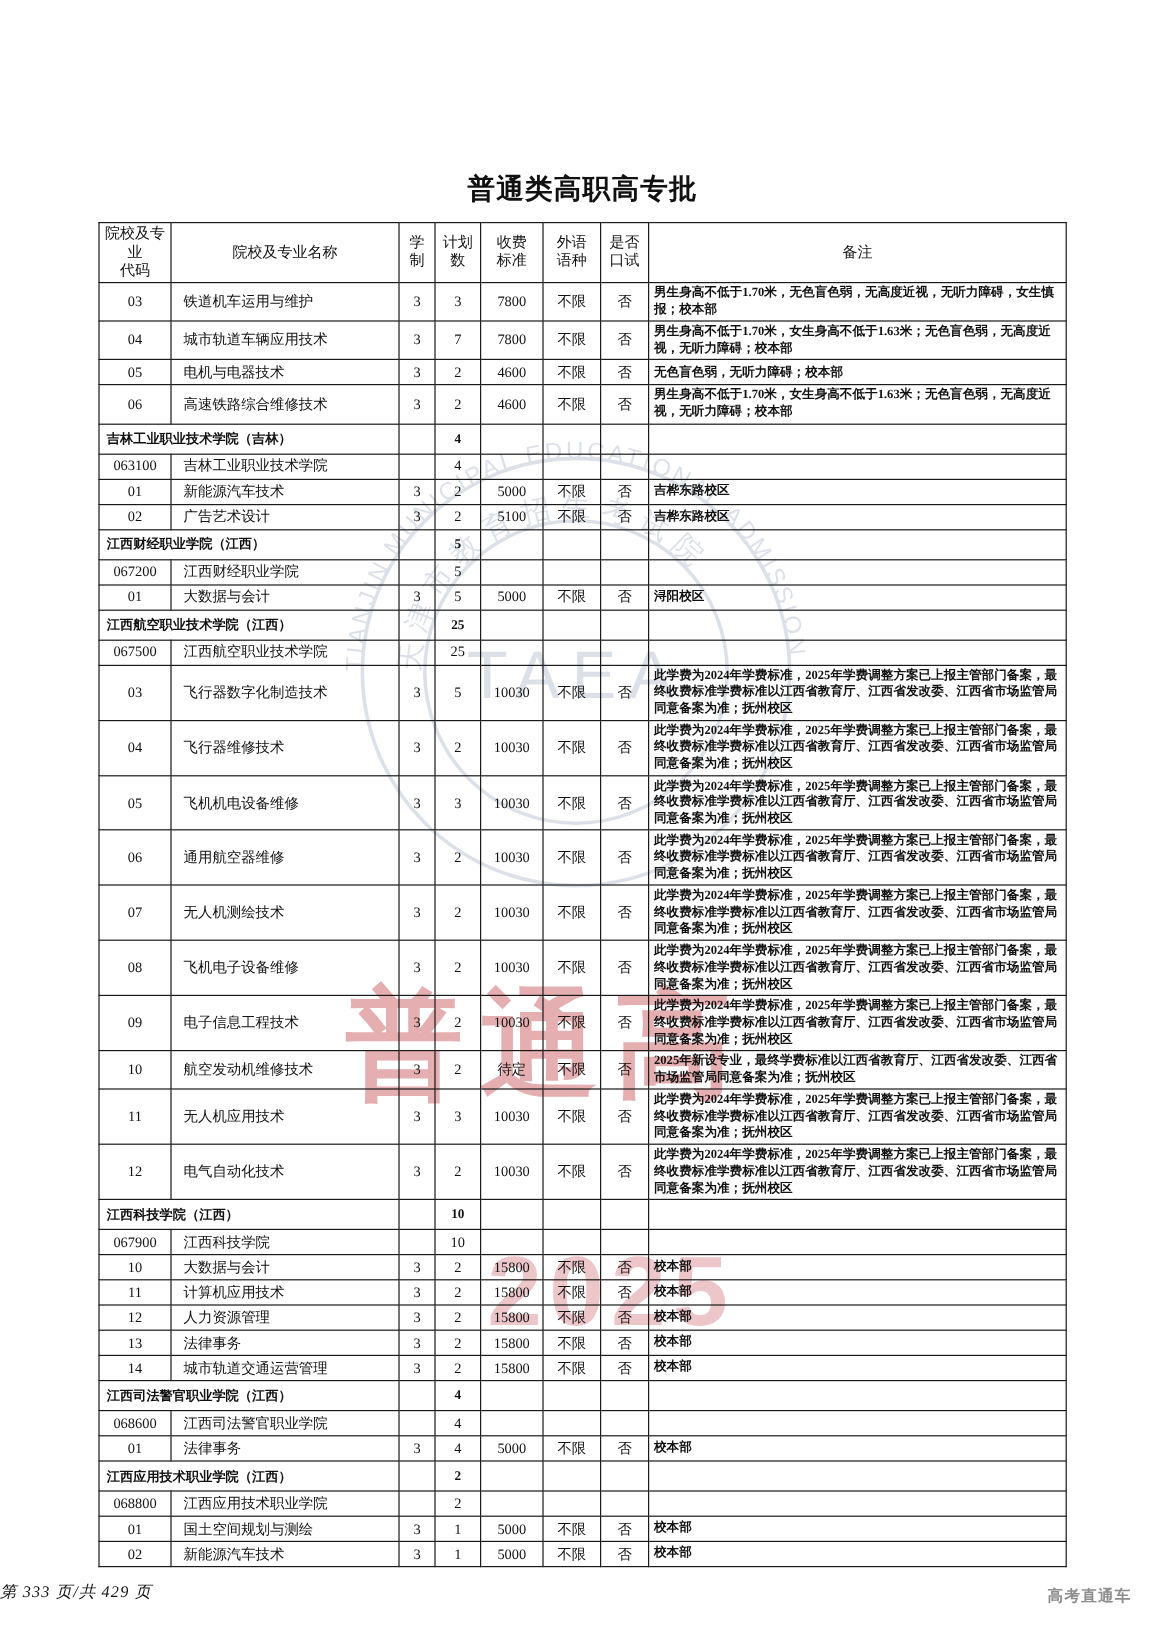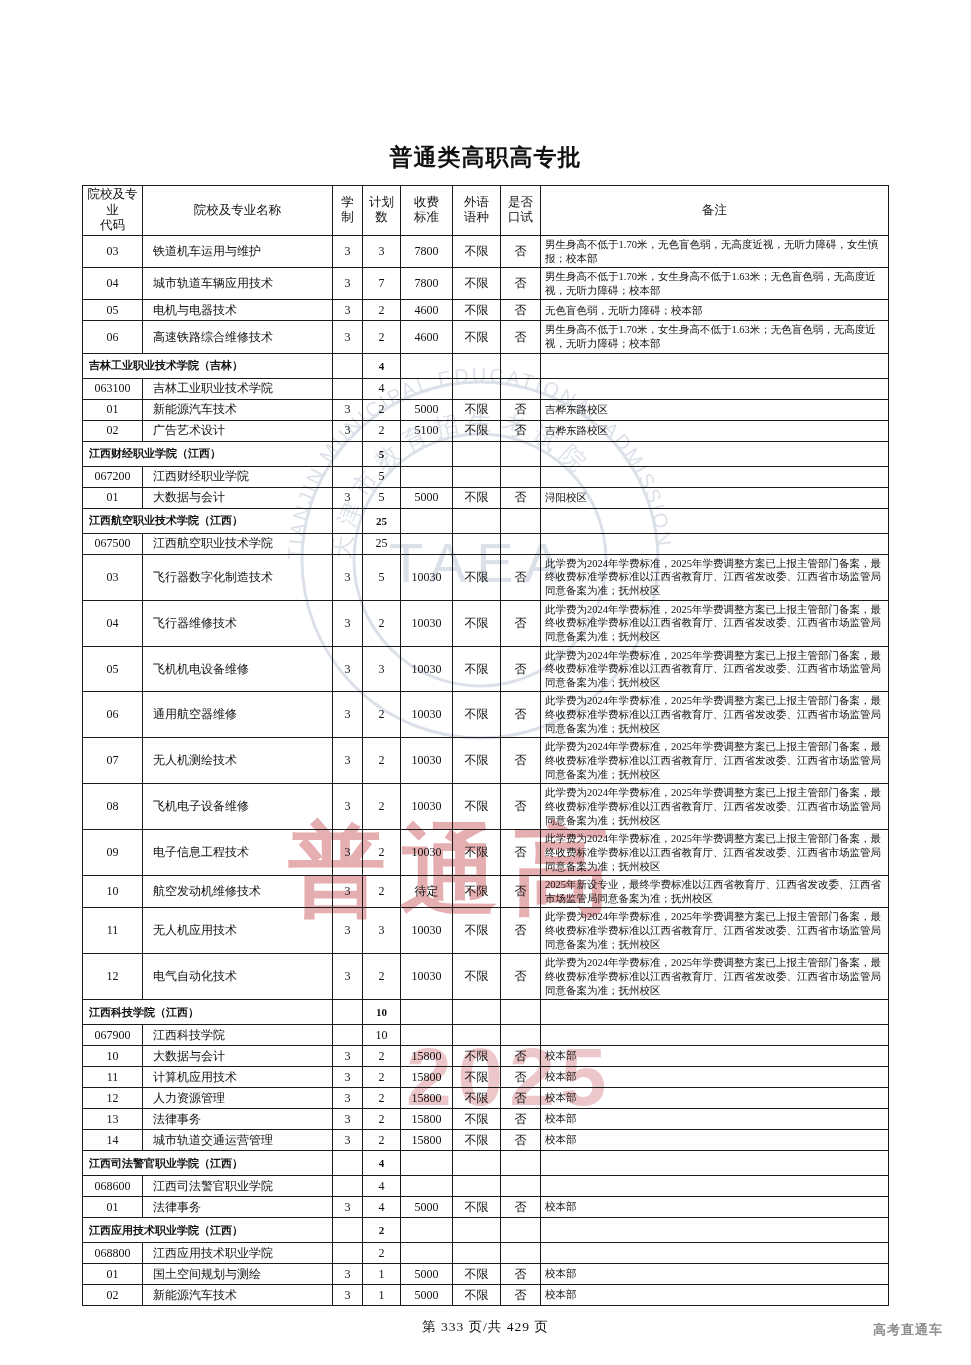--- a/index.html
+++ b/index.html
@@ -55,30 +55,30 @@
   .plan-table thead th {
     font-weight: normal;
     text-align: center;
     white-space: pre-line;
     height: 36px;
     font-size: 12.5px;
     line-height: 1.25;
   }
   td.center { text-align: center; }
   td.name { text-align: left; padding-left: 10px; }
-  td.remark { font-size: 10.5px; line-height: 1.3; text-align: left; padding: 2px 4px; }
+  td.remark { font-size: 10.5px; line-height: 1.3; text-align: left; padding: 2px 4px; font-weight: bold; }
   tr.major-row td { height: 21px; }
   tr.school-row td { height: 21px; }
   tr.section-row td { font-weight: bold; font-size: 11px; height: 25px; }
   tr.section-row td.name { padding-left: 6px; }
   .footer {
-    text-align: center;
     margin-top: 12px;
     font-size: 13.5px;
     letter-spacing: 1px;
+    font-style: italic;
   }
   .brand {
     position: absolute;
     right: 28px;
     bottom: 26px;
     z-index: 2;
     font-size: 13px;
     font-weight: bold;
     color: #8d8d8d;
     font-family: "Liberation Sans", "DejaVu Sans", sans-serif;

